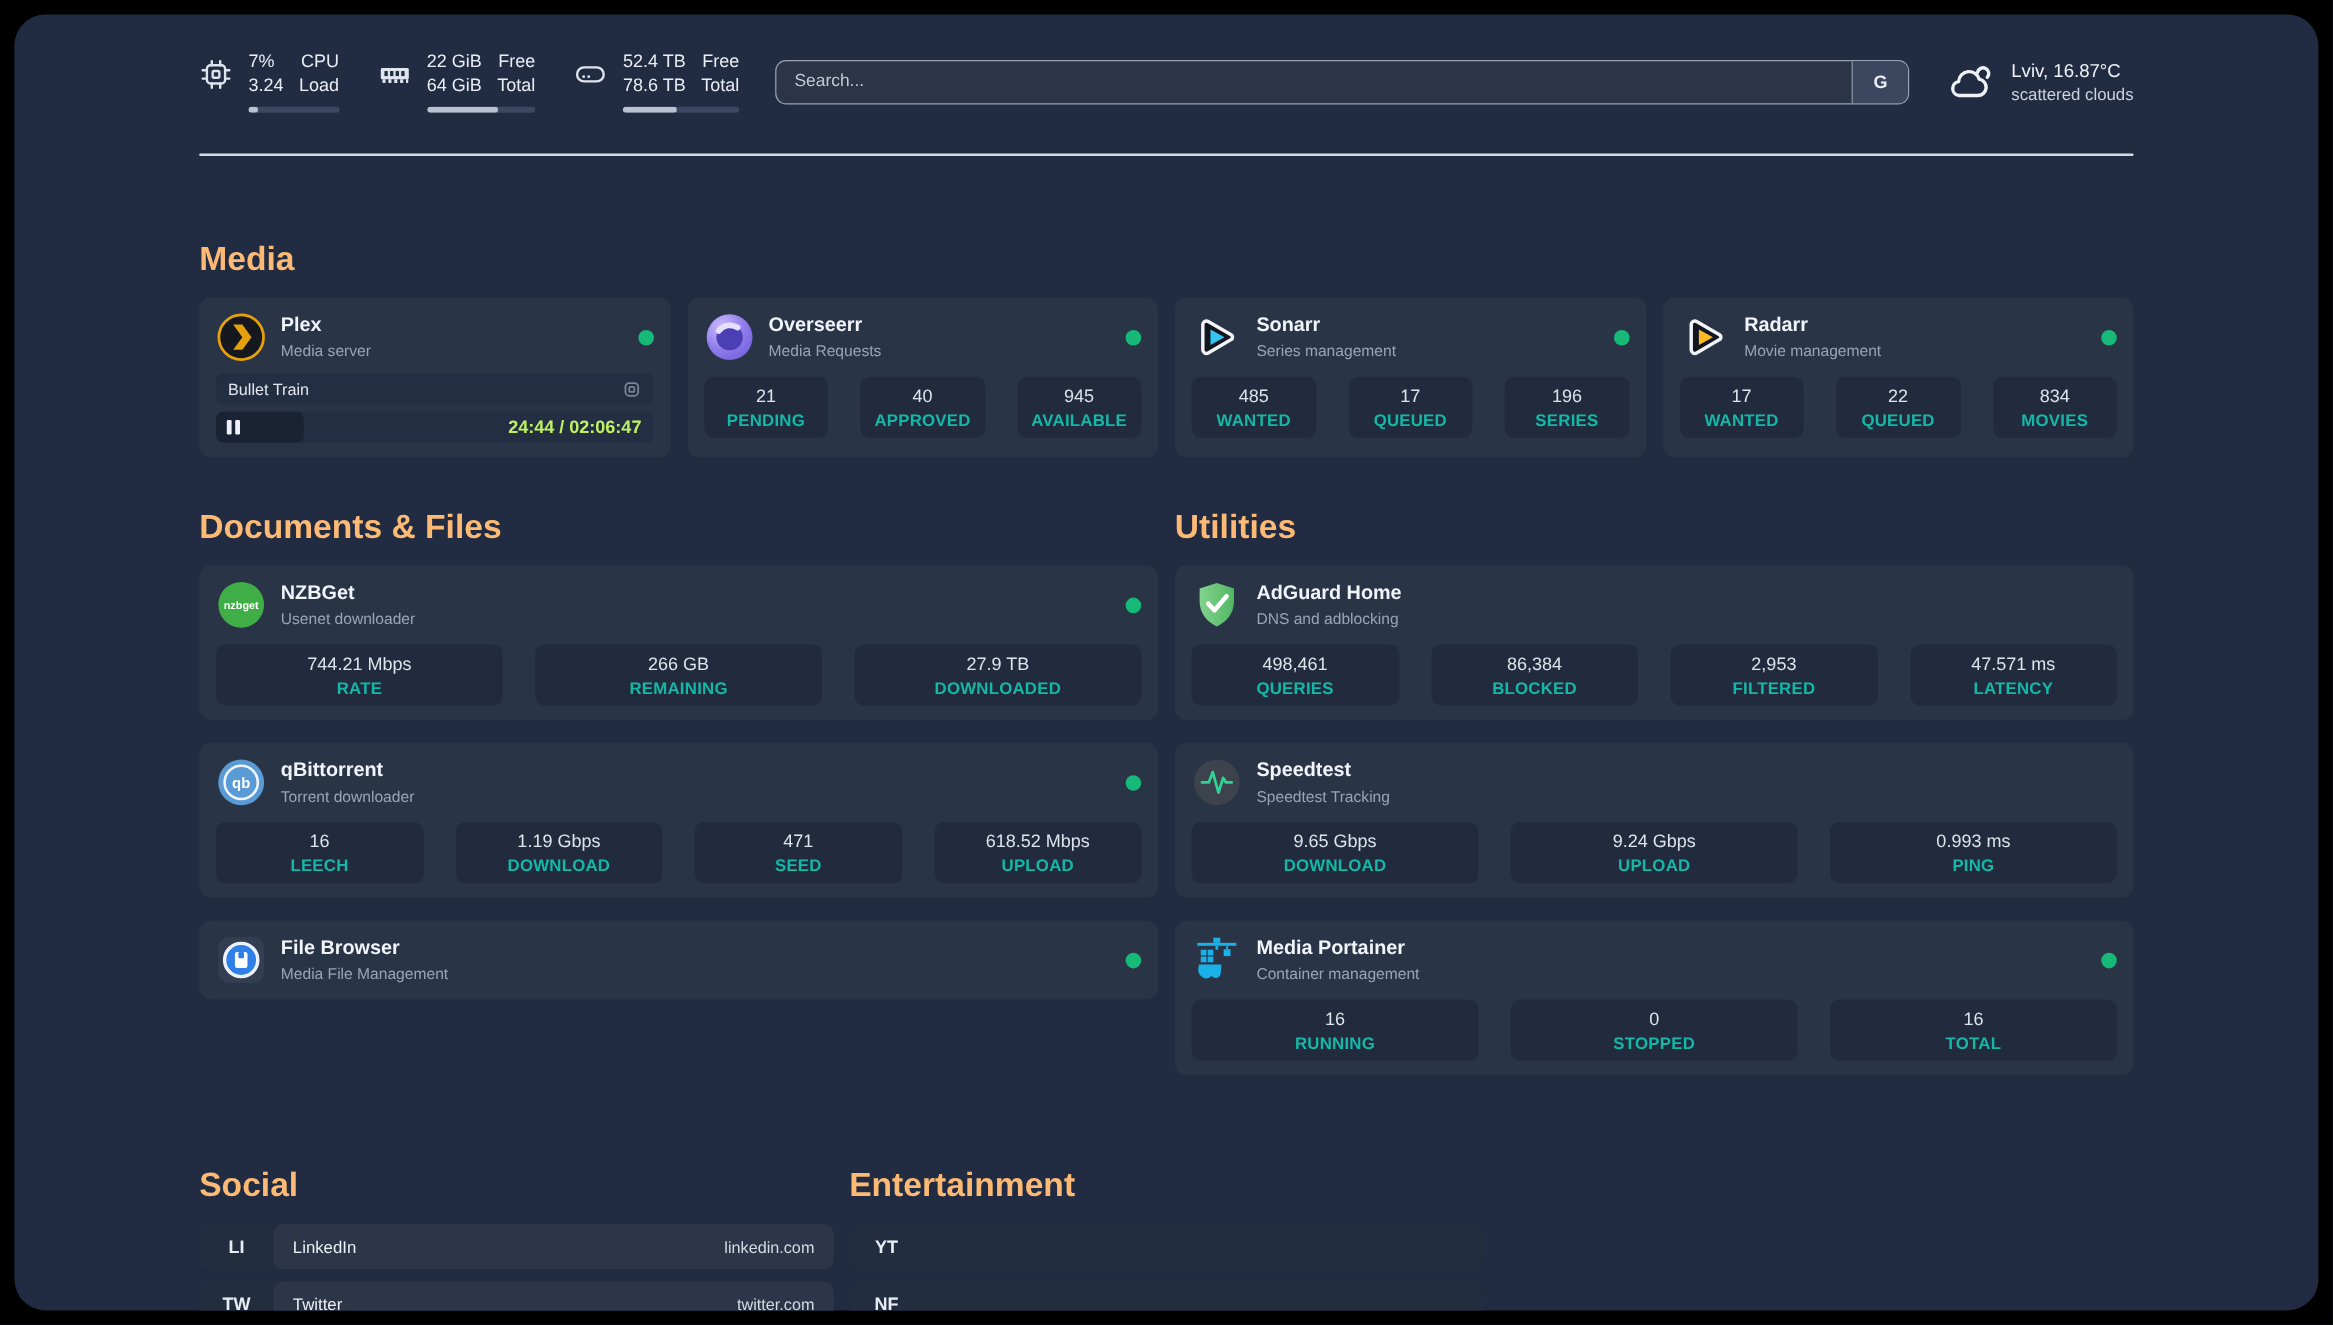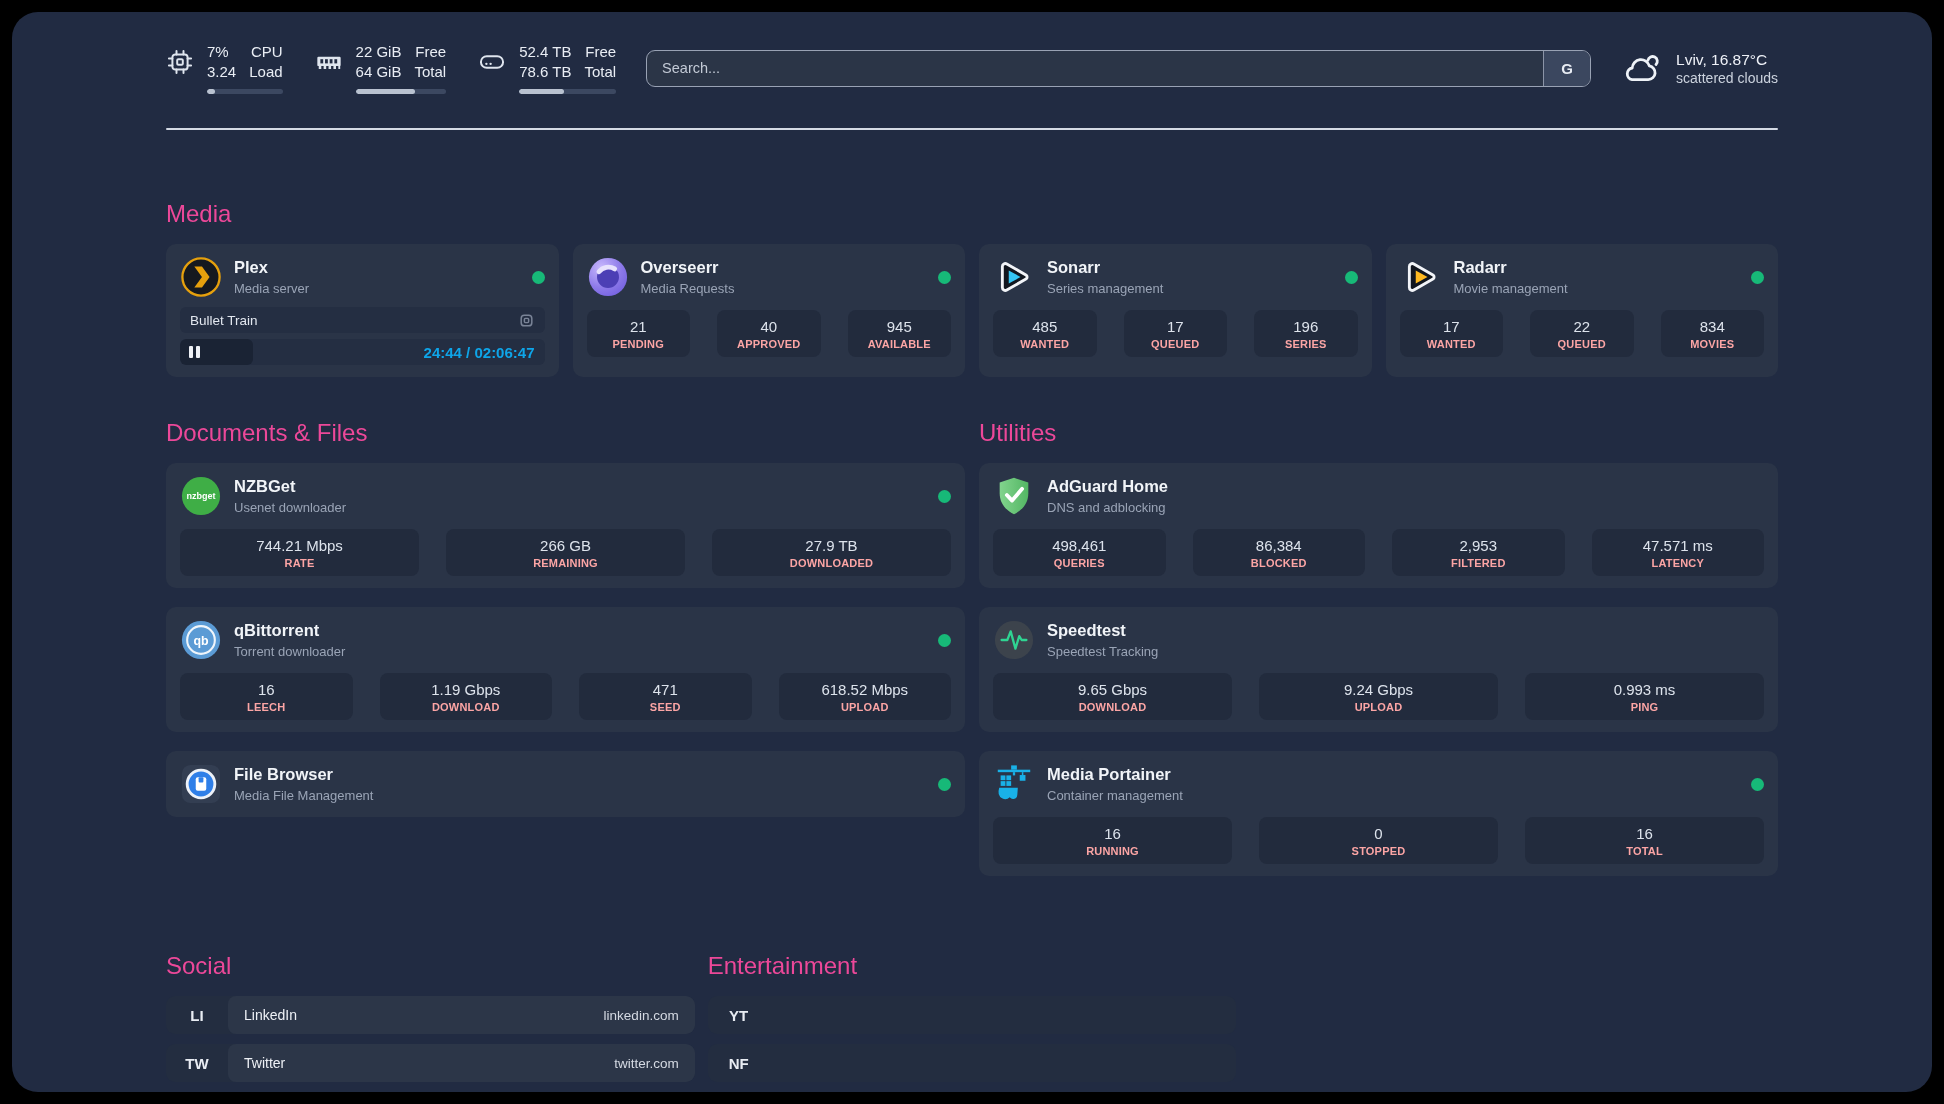--- a/index.html
+++ b/index.html
@@ -24,45 +24,45 @@
   .g-btn{width:47px;display:flex;align-items:center;justify-content:center;background:#3b475f;color:#e9edf4;font-weight:700;font-size:15px;border-left:1px solid #8b94a7;cursor:pointer;}
 
   .weather{display:flex;align-items:center;gap:13px;}
   .w-icon{width:42px;height:42px;}
   .w-line1{font-size:15.5px;color:#eef1f7;line-height:1.3;}
   .w-line2{font-size:14px;color:#ccd3de;}
 
   .divider{margin-top:34px;height:2px;background:#d4dae4;border-radius:1px;}
 
   
-  .section-title{font-size:24px;color:#ec4899;font-weight:400;}
+  .section-title{font-size:28px;color:#fdba74;font-weight:700;}
   .media-title{margin-top:70px;}
   .media-grid{display:grid;grid-template-columns:repeat(4,1fr);gap:14px;margin-top:16px;}
 
   .card{background:#2a3447;border-radius:10px;padding:12px 14px;position:relative;cursor:pointer;}
   .card-head{display:flex;align-items:center;gap:12px;}
   .app-icon{width:42px;height:42px;flex:0 0 auto;}
   .head-text{display:flex;flex-direction:column;}
   .app-title{font-size:16.5px;font-weight:600;color:#f1f4f8;line-height:1.2;}
   .app-sub{font-size:13px;color:#9aa4b6;margin-top:3px;}
   .dot{width:13px;height:13px;border-radius:50%;background:var(--status_online,#17b978);margin-left:auto;align-self:center;flex:0 0 auto;}
   .stats{display:flex;gap:27px;margin-top:12px;}
   .stat{flex:1;background:#222b3d;border-radius:8px;text-align:center;padding:8px 4px 7px;}
   .stat-v{font-size:15px;color:#dde3ec;}
-  .stat-l{font-size:11px;font-weight:700;color:#fca5a5;margin-top:3px;letter-spacing:.2px;}
+  .stat-l{font-size:14px;font-weight:700;color:#14b8a6;margin-top:3px;letter-spacing:.2px;}
 
   
   .session{margin-top:9px;}
   .sess-row1{height:26px;background:#242e42;border-radius:6px;display:flex;align-items:center;padding:0 10px;font-size:13.5px;color:#e2e7ef;}
   .sess-dev{margin-left:auto;width:17px;height:17px;opacity:.75;}
   .sess-row2{height:26px;background:#242e42;border-radius:6px;margin-top:6px;position:relative;display:flex;align-items:center;overflow:hidden;}
   .sess-fill{position:absolute;left:0;top:0;bottom:0;background:#1a2334;border-radius:6px;display:flex;align-items:center;padding-left:9px;}
   .pause{display:flex;gap:3.5px;}
   .pause span{width:3.5px;height:12px;background:#eef1f6;border-radius:1px;display:block;}
-  .sess-time{margin-left:auto;padding-right:10px;font-size:15px;font-weight:700;color:#0ea5e9;position:relative;z-index:1;}
+  .sess-time{margin-left:auto;padding-right:10px;font-size:15px;font-weight:700;color:#bef264;position:relative;z-index:1;}
 
   .mid-grid{display:grid;grid-template-columns:1fr 1fr;gap:14px;margin-top:42px;align-items:start;}
   .mid-col .card{margin-top:16px;}
   .mid-col .card + .card{margin-top:19px;}
 
   .bottom-grid{display:grid;grid-template-columns:repeat(3,1fr);gap:13px;margin-top:76px;align-items:start;}
   .bm-list{margin-top:16px;display:flex;flex-direction:column;gap:10px;}
   .bm-row{display:flex;height:38px;border-radius:9px;overflow:hidden;background:#232d40;cursor:pointer;}
   .bm-abbr{width:62px;display:flex;align-items:center;justify-content:center;font-size:15px;font-weight:600;color:#e8ecf3;flex:0 0 auto;}
   .bm-main{flex:1;background:#2c3648;border-radius:8px;display:flex;align-items:center;padding:0 16px;}

